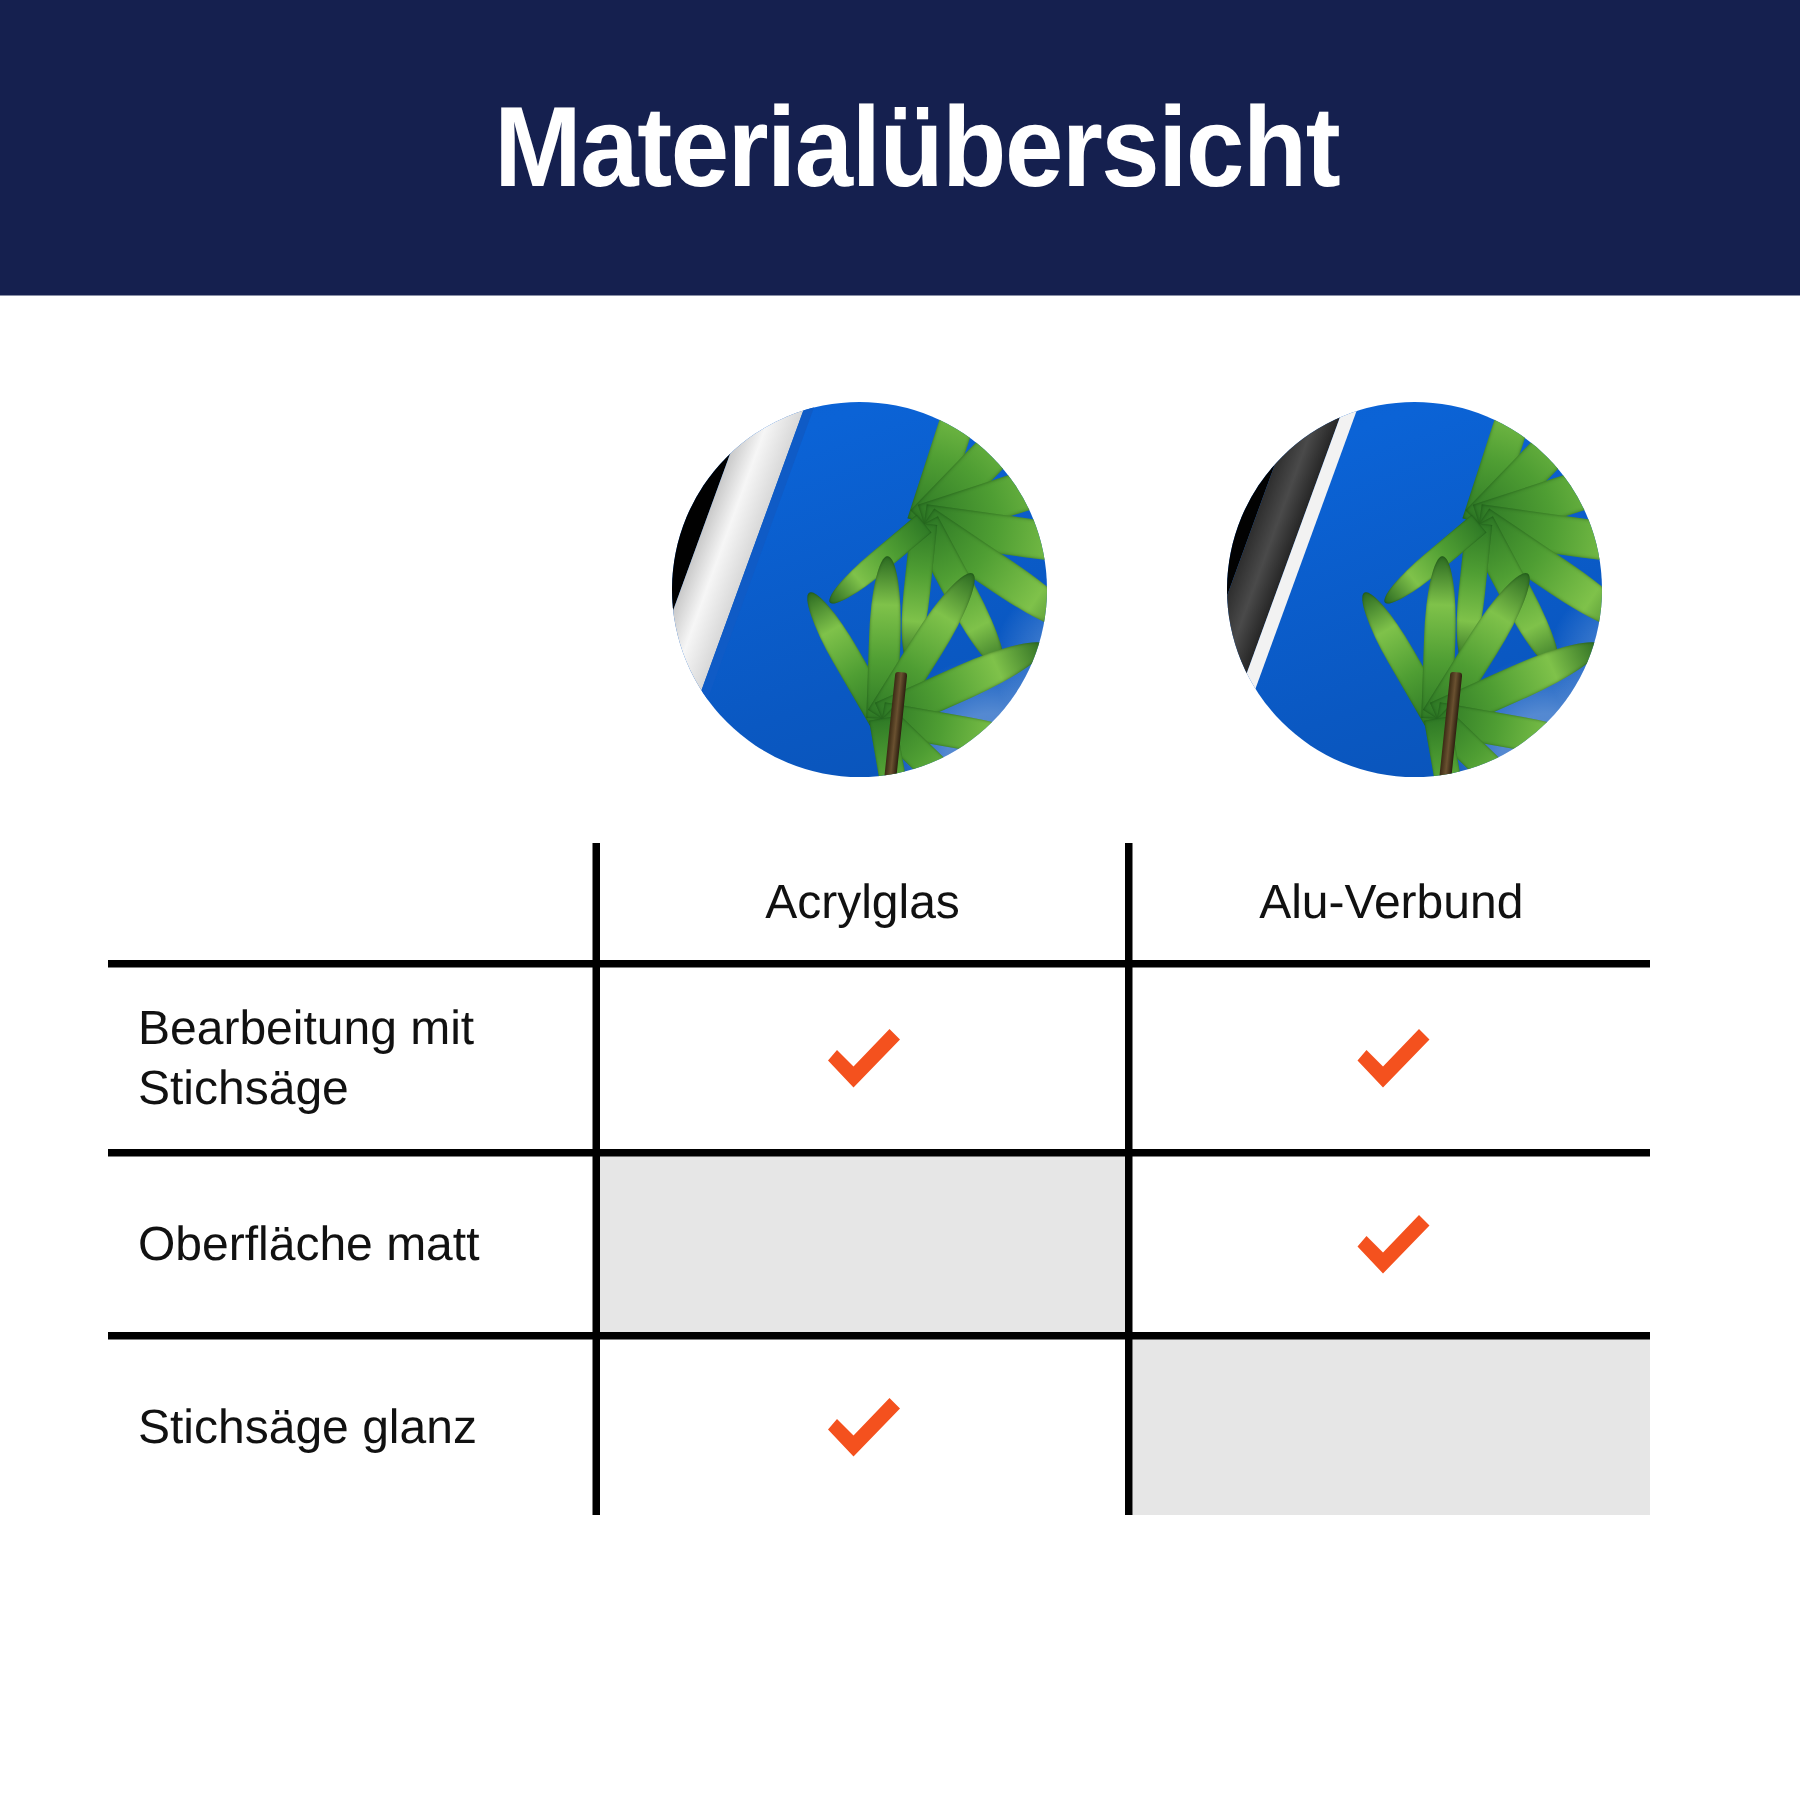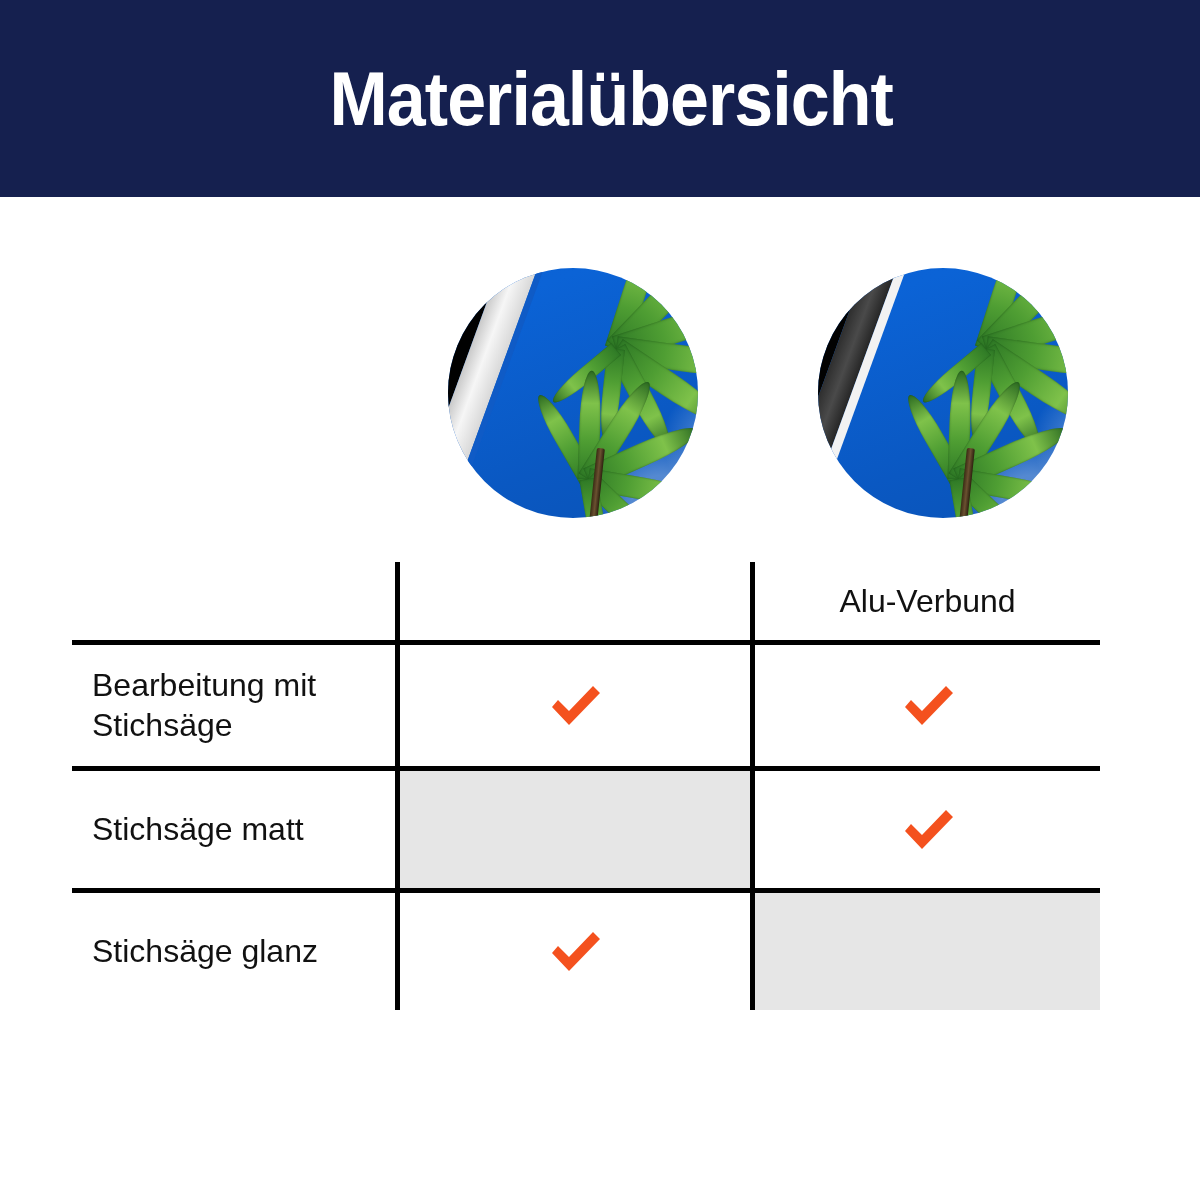--- a/index.html
+++ b/index.html
@@ -213,20 +213,23 @@
     <div class="shade" style="left: 326px; top: 204px; width: 352px; height: 122px; background: rgb(230, 230, 230);"></div>
     <div class="shade" style="left: 683px; top: 330px; width: 345px; height: 118px; background: rgb(230, 230, 230);"></div>
 
     <div class="vline" style="left: 323px; top: 0px; height: 448px; background: rgb(0, 0, 0);"></div>
     <div class="vline" style="left: 678px; top: 0px; height: 448px; background: rgb(0, 0, 0);"></div>
 
     <div class="hline" style="left: 0px; top: 78px; width: 1028px; background: rgb(0, 0, 0);"></div>
     <div class="hline" style="left: 0px; top: 204px; width: 1028px; background: rgb(0, 0, 0);"></div>
     <div class="hline" style="left: 0px; top: 326px; width: 1028px; background: rgb(0, 0, 0);"></div>
 
+    <div class="cell center" style="left:328px; top:0px; width:350px; height:78px;">
+      <span class="col-head">Acrylglas</span>
+    </div>
     <div class="cell left" style="left:0px; top:83px; width:323px; height:121px;">
       <div class="row-label">
         <div>Bearbeitung mit</div>
         <div>Stichsäge</div>
       </div>
     </div>
 
     <div class="cell center" style="left:683px; top:0px; width:345px; height:78px;">
       <span class="col-head">Alu-Verbund</span>
     </div>
@@ -236,21 +239,21 @@
       </svg>
     </div>
     <div class="cell center" style="left:683px; top:83px; width:345px; height:121px;">
       <svg class="check" width="62" height="50" viewBox="0 0 62 50">
         <path d="M8 26 L14 19 L25 30 L49 5 L56 12 L25 44 Z" fill="#f4511e"></path>
       </svg>
     </div>
 
     <div class="cell left" style="left:0px; top:209px; width:323px; height:117px;">
       <div class="row-label">
-        <div>Stichsäge matt</div>
+        <div>Oberfläche matt</div>
       </div>
     </div>
     <div class="cell center" style="left:328px; top:209px; width:350px; height:117px;"></div>
     <div class="cell center" style="left:683px; top:209px; width:345px; height:117px;">
       <svg class="check" width="62" height="50" viewBox="0 0 62 50">
         <path d="M8 26 L14 19 L25 30 L49 5 L56 12 L25 44 Z" fill="#f4511e"></path>
       </svg>
     </div>
 
     <div class="cell left" style="left:0px; top:331px; width:323px; height:117px;">

